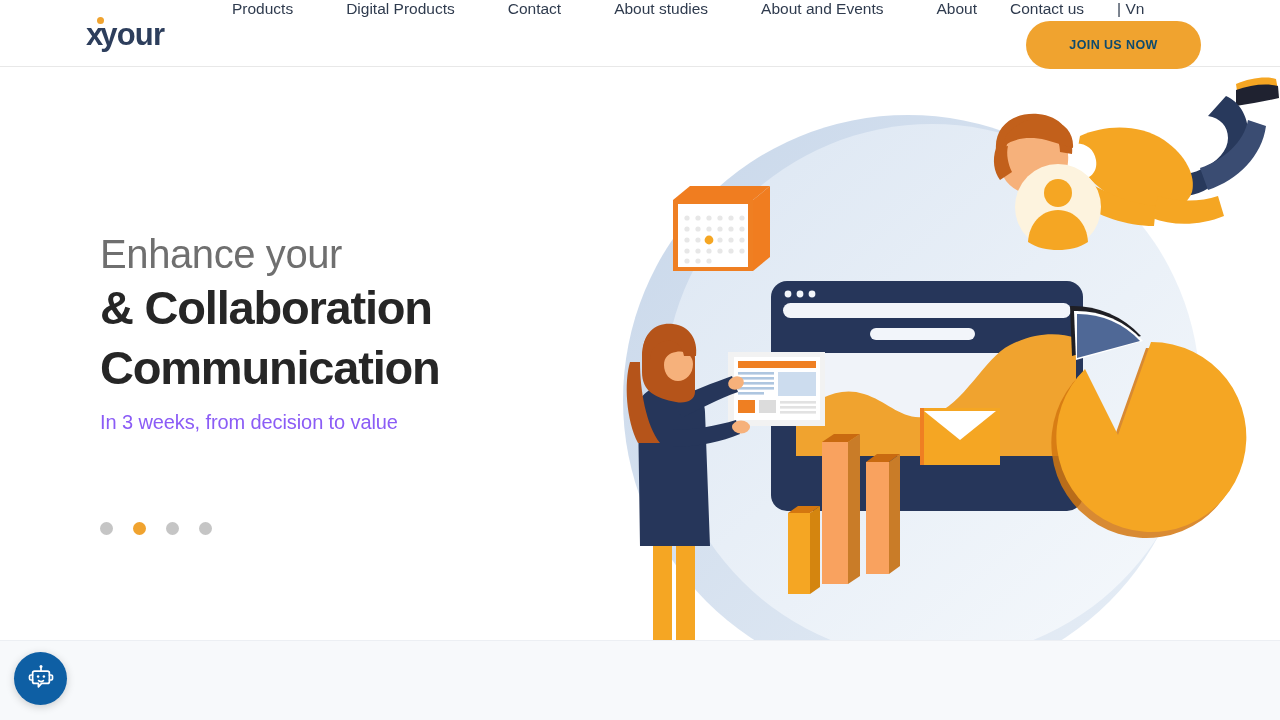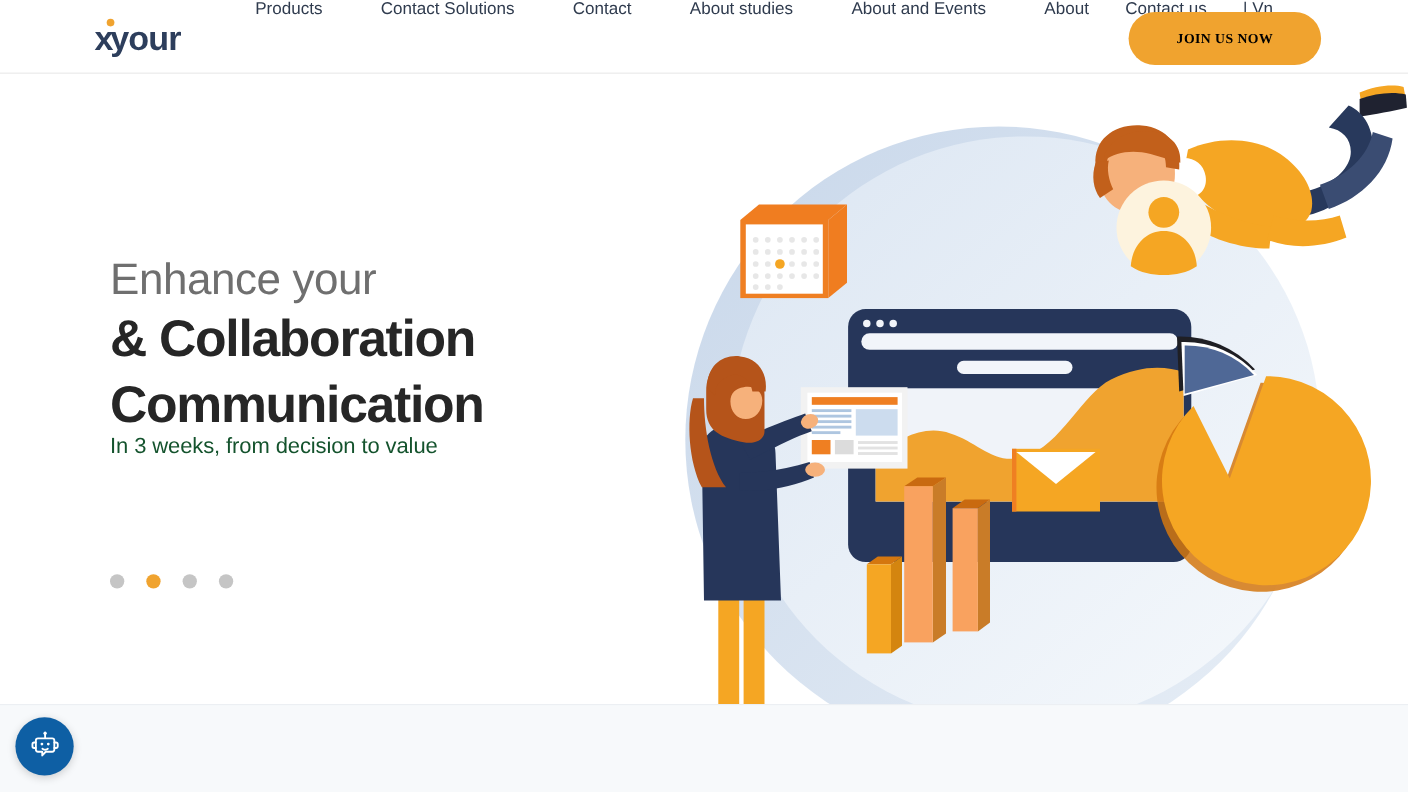--- a/index.html
+++ b/index.html
@@ -50,45 +50,45 @@
     cursor:pointer; padding:0 0;
   }
   .nav-sep{ width:53px; }
   .nav-sep-sm{ width:33px; }
   .lang{
     font-size:15.5px; color:#2f3b4e; cursor:pointer;
     white-space:nowrap;
   }
 
   .cta{
-    position:absolute; right:79px; top:11px;
+    position:absolute; right:79px; top:21px;
     width:175px; height:48px;
-    background:#f0a32f; color:#000000;
+    background:#f0a32f; color:#0c4a6e;
     border:none; border-radius:24px;
-    font-family:Liberation Serif, serif;
+    font-family:Liberation Sans, sans-serif;
     font-size:12.5px; font-weight:bold; letter-spacing:0.4px;
     cursor:pointer;
   }
 
   
   .hero{
     position:absolute; top:67px; left:0; width:1280px; height:573px;
     background:#ffffff; overflow:hidden;
   }
   .hero-copy{ position:absolute; left:100px; top:166px; width:520px; }
   .h-line1{
     font-size:40px; font-weight:300; color:#6f6f6f;
     line-height:1.08; letter-spacing:-0.4px;
   }
   .h-line2{
     font-size:47px; font-weight:bold; color:#262626;
     line-height:1.18; letter-spacing:-1.2px; margin-top:4px;
   }
   .h-sub{
-    font-size:20px; color:#14532d; letter-spacing:-0.1px;
+    font-size:20px; color:#8b5cf6; margin-top:16px; letter-spacing:-0.1px;
   }
   .dots{ position:absolute; left:100px; top:455px; display:flex; gap:20px; }
   .dot{ width:13px; height:13px; border-radius:50%; background:#c5c5c5; cursor:pointer; }
   .dot.on{ background:#f0a32f; }
 
   
   .illus{ position:absolute; left:560px; top:-67px; width:720px; height:720px; }
 
   
   .band{
@@ -115,21 +115,21 @@
     <span class="logo-x">
       <span>x</span>
       <span class="logo-dot"></span>
     </span>
     <span class="logo-text">your</span>
   </div>
 
   <nav class="nav">
     <span class="nav-item">Products</span>
     <span class="nav-sep"></span>
-    <span class="nav-item">Contact Solutions</span>
+    <span class="nav-item">Digital Products</span>
     <span class="nav-sep"></span>
     <span class="nav-item">Contact</span>
     <span class="nav-sep"></span>
     <span class="nav-item">About studies</span>
     <span class="nav-sep"></span>
     <span class="nav-item">About and Events</span>
     <span class="nav-sep"></span>
     <span class="nav-item">About</span>
     <span class="nav-sep-sm"></span>
     <span class="nav-item">Contact us</span>

